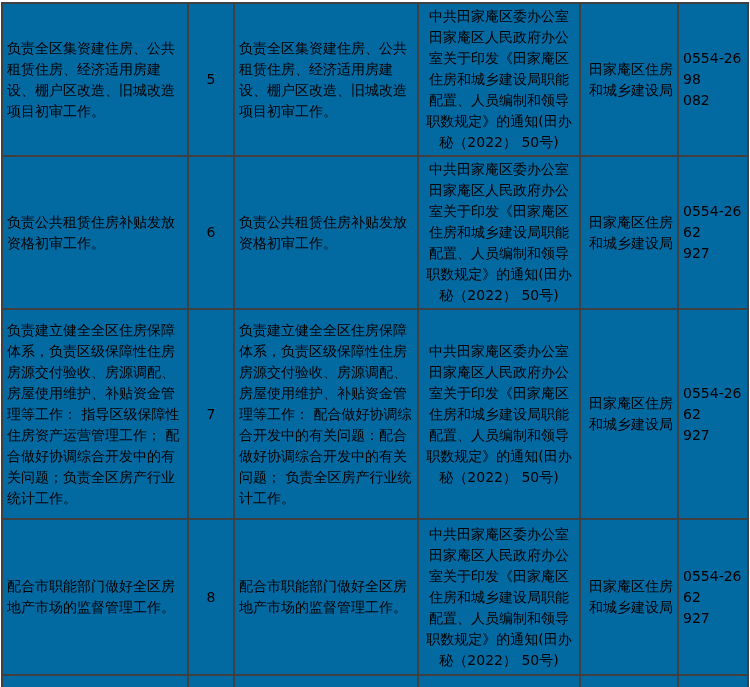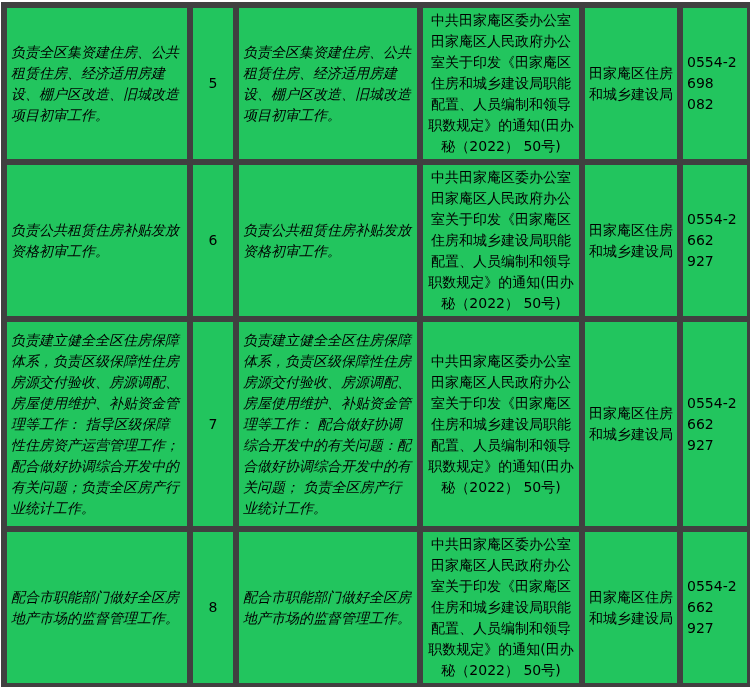--- a/index.html
+++ b/index.html
@@ -16,39 +16,39 @@
     background: #ffffff;
   }
   table.duties {
     position: absolute;
     left: 1px; top: 2px;
     width: 746px;
     border-collapse: collapse;
     table-layout: fixed;
   }
   table.duties td {
-    border: 6px solid #404040;
+    border: 2px solid #404040;
     font-size: 14px;
     line-height: 21px;
     padding: 2px 4px;
     vertical-align: middle;
     word-break: break-all;
     overflow: hidden;
-    background: #22c55e;
+    background: #0369a1;
   }
   
   col.col-duty       { width: 186px; }
   col.col-index      { width: 46px; }
   col.col-duty2      { width: 184px; }
   col.col-basis      { width: 162px; }
   col.col-department { width: 98px; }
   col.col-phone      { width: 70px; }
 
   
-  td.c-duty, td.c-duty2 { text-align: left; font-style: italic; }
+  td.c-duty, td.c-duty2 { text-align: left; }
   td.c-index { text-align: center; }
   td.c-basis { text-align: center; padding: 2px 3px; }
   td.c-department { text-align: right; }
   td.c-phone { text-align: left; white-space: pre-line; }
 
   
   tbody tr:nth-child(1) { height: 152px; }
   tbody tr:nth-child(2) { height: 152px; }
   tbody tr:nth-child(3) { height: 210px; }
   tbody tr:nth-child(4) { height: 156px; }

